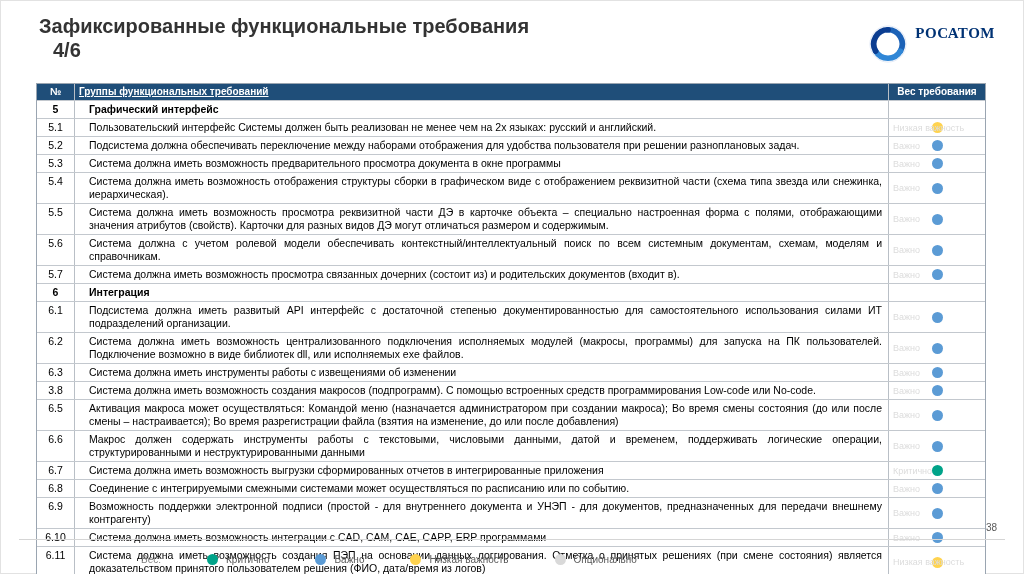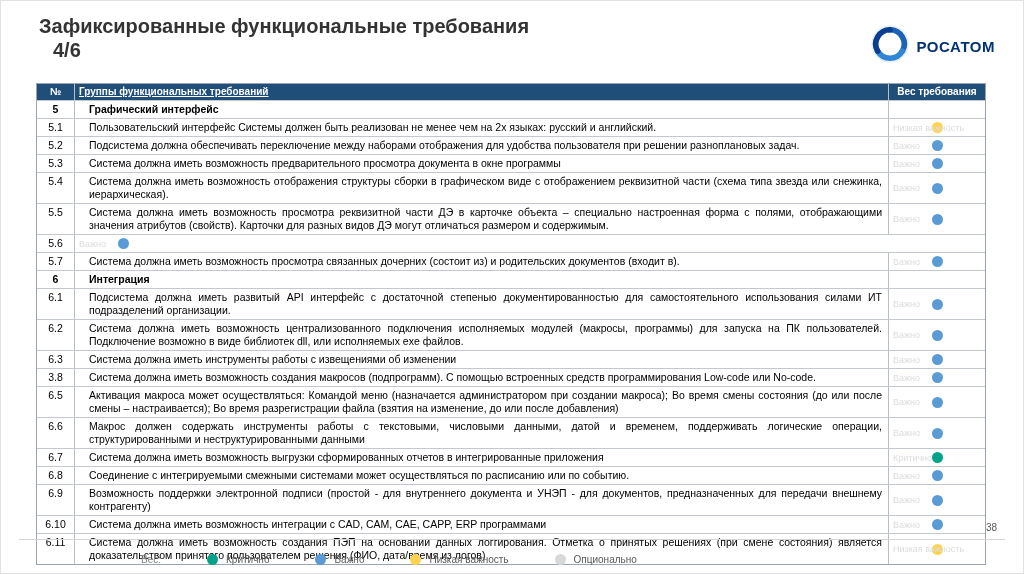--- a/index.html
+++ b/index.html
@@ -8,21 +8,21 @@
     background:#ffffff;color:#000;
     font-family:"Liberation Sans","DejaVu Sans",sans-serif;
   }
   .slide{position:absolute;inset:0;background:#fff;border:1px solid #e2e2e2;box-sizing:border-box;padding-left:41px;}
 
   
   .title{position:absolute;left:38px;top:14px;font-size:20px;font-weight:bold;color:#333;line-height:1.1;}
   .subtitle{position:absolute;left:52px;top:38px;font-size:20px;font-weight:bold;color:#333;}
 
   
-  .logo{position:absolute;right:28px;top:24px;display:flex;align-items:center;gap:8px;}
+  .logo{position:absolute;right:28px;top:24px;display:flex;gap:8px;font-family:Liberation Serif, serif;}
   .logo-text{color:#003274;font-weight:bold;font-size:15px;letter-spacing:0.5px;}
 
   
   .ftable{position:absolute;left:35px;top:82px;width:950px;border:1px solid #9aa5b1;box-sizing:border-box;}
   .thead{display:flex;background:#1f4e79;color:#fff;font-weight:bold;font-size:10px;line-height:14px;}
   .thead .cell{padding:1px 4px;text-align:center;}
   .cell{box-sizing:border-box;}
   .num{width:38px;flex:none;text-align:center;border-right:1px solid #b9bfc6;}
   .text{flex:1 1 auto;border-right:1px solid #b9bfc6;}
   .weight{width:96px;flex:none;position:relative;display:flex;align-items:center;justify-content:center;}
@@ -111,20 +111,21 @@
         <div class="trow">
           <div class="cell num">5.5</div>
           <div class="cell text">Система должна иметь возможность просмотра реквизитной части ДЭ в карточке объекта – специально настроенная форма с полями, отображающими значения атрибутов (свойств). Карточки для разных видов ДЭ могут отличаться размером и содержимым.</div>
           <div class="cell weight">
             <span class="wlabel">Важно</span>
             <span class="dot" style="background: rgb(91, 155, 213);"></span>
           </div>
         </div>
         <div class="trow">
           <div class="cell num">5.6</div>
+          <div class="cell text">Система должна с учетом ролевой модели обеспечивать контекстный/интеллектуальный поиск по всем системным документам, схемам, моделям и справочникам.</div>
           <div class="cell weight">
             <span class="wlabel">Важно</span>
             <span class="dot" style="background: rgb(91, 155, 213);"></span>
           </div>
         </div>
         <div class="trow">
           <div class="cell num">5.7</div>
           <div class="cell text">Система должна иметь возможность просмотра связанных дочерних (состоит из) и родительских документов (входит в).</div>
           <div class="cell weight">
             <span class="wlabel">Важно</span>

